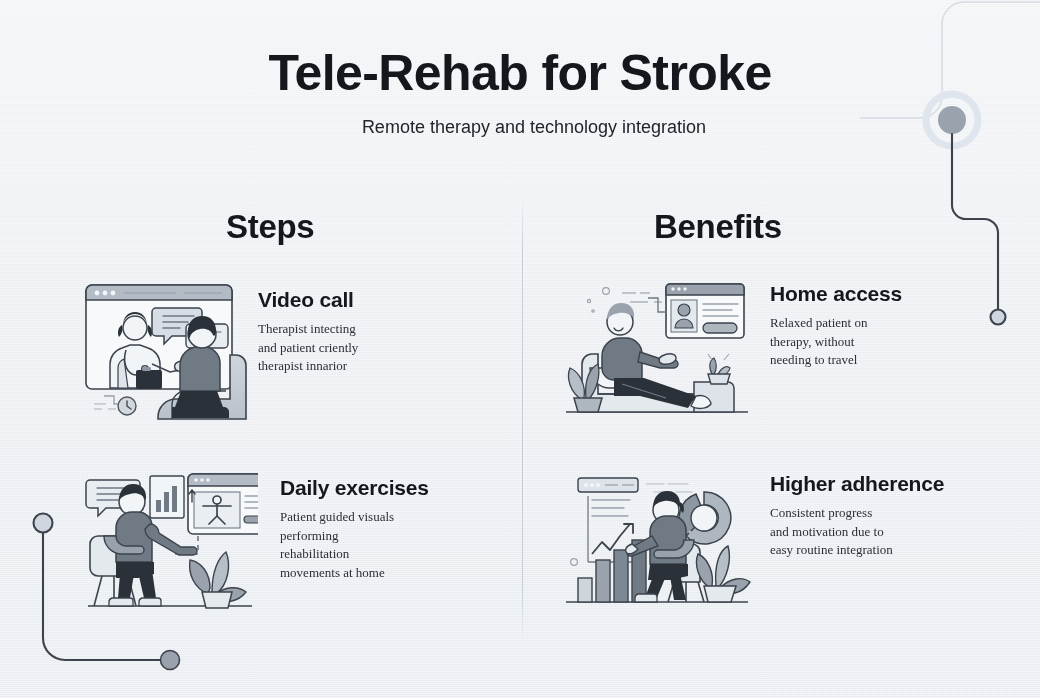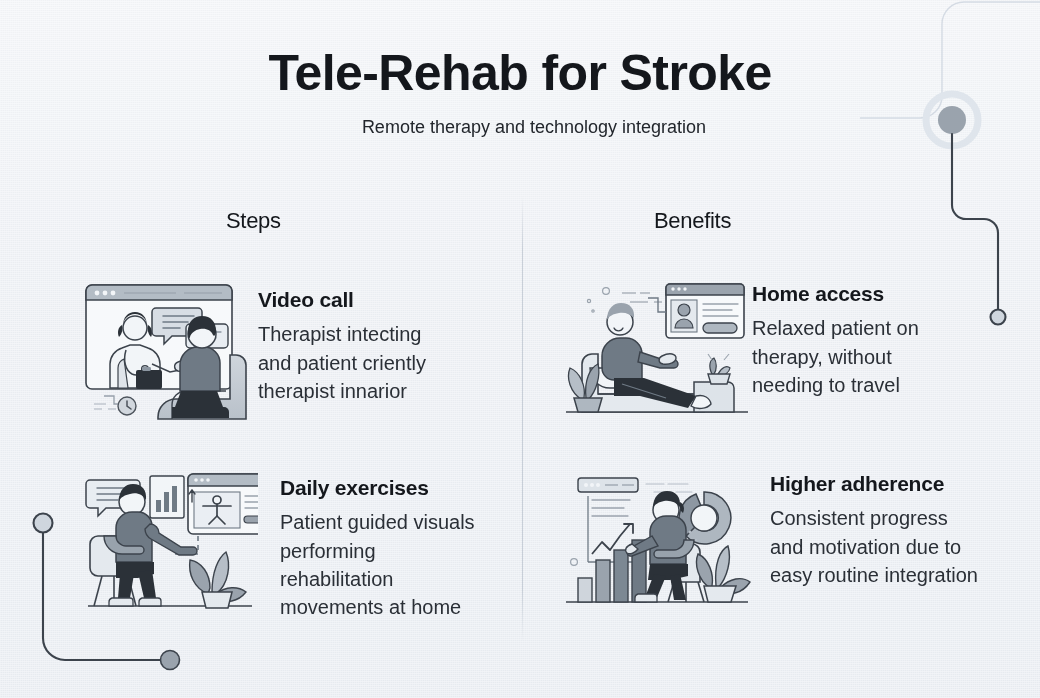--- a/index.html
+++ b/index.html
@@ -29,49 +29,49 @@
     font-size:50px;font-weight:bold;color:#14171c;letter-spacing:-.6px;
     font-stretch:condensed;line-height:1;
   }
   .subtitle{
     position:absolute;left:0;right:0;top:118px;text-align:center;
     font-size:18px;font-weight:normal;color:#22262c;line-height:1.1;margin-left:28px;
   }
 
   
   .col-head{
-    position:absolute;font-size:22px;font-weight:normal;color:#14171c;
+    position:absolute;font-size:33px;font-weight:bold;color:#14171c;
     line-height:1;letter-spacing:-.3px;
   }
   #head-steps{left:226px;top:210px;}
   #head-benefits{left:654px;top:210px;}
 
   .divider{
     position:absolute;left:522px;top:196px;width:1px;height:446px;
     background:linear-gradient(180deg,rgba(150,162,178,0) 0%,rgba(150,162,178,.45) 12%,rgba(150,162,178,.45) 88%,rgba(150,162,178,0) 100%);
   }
 
   
   .item{position:absolute;display:flex;align-items:flex-start;}
   .art{position:relative;flex:0 0 auto;}
   .txt{padding-top:10px;}
   .h{font-size:21px;font-weight:bold;color:#14171c;line-height:1.15;margin:0 0 8px 0;letter-spacing:-.2px;}
-  .p{font-size:20px;color:#2a2f36;line-height:1.42;margin:0;white-space:pre-line;}
+  .p{font-size:13px;color:#2a2f36;line-height:1.42;margin:0;white-space:pre-line;font-family:Liberation Serif, serif;}
 
   #item-video{left:80px;top:278px;}
   #item-video .art{width:178px;height:148px;}
   #item-video .txt{width:200px;}
 
   #item-daily{left:80px;top:466px;}
   #item-daily .art{width:178px;height:152px;}
   #item-daily .txt{width:210px;margin-left:22px;}
 
   #item-home{left:562px;top:272px;}
   #item-home .art{width:190px;height:152px;}
-  #item-home .txt{width:205px;}
+  #item-home .txt{width:205px;margin-left:18px;}
 
   #item-adherence{left:562px;top:462px;justify-content:flex-end;}
   #item-adherence .art{width:190px;height:152px;}
   #item-adherence .txt{width:215px;margin-left:18px;}
 
   
   .deco{position:absolute;pointer-events:none;}
   #deco-tr{right:0;top:0;width:190px;height:340px;}
   #deco-bl{left:0;bottom:0;width:220px;height:210px;}
   #deco-corner{right:0;top:0;width:180px;height:130px;}

